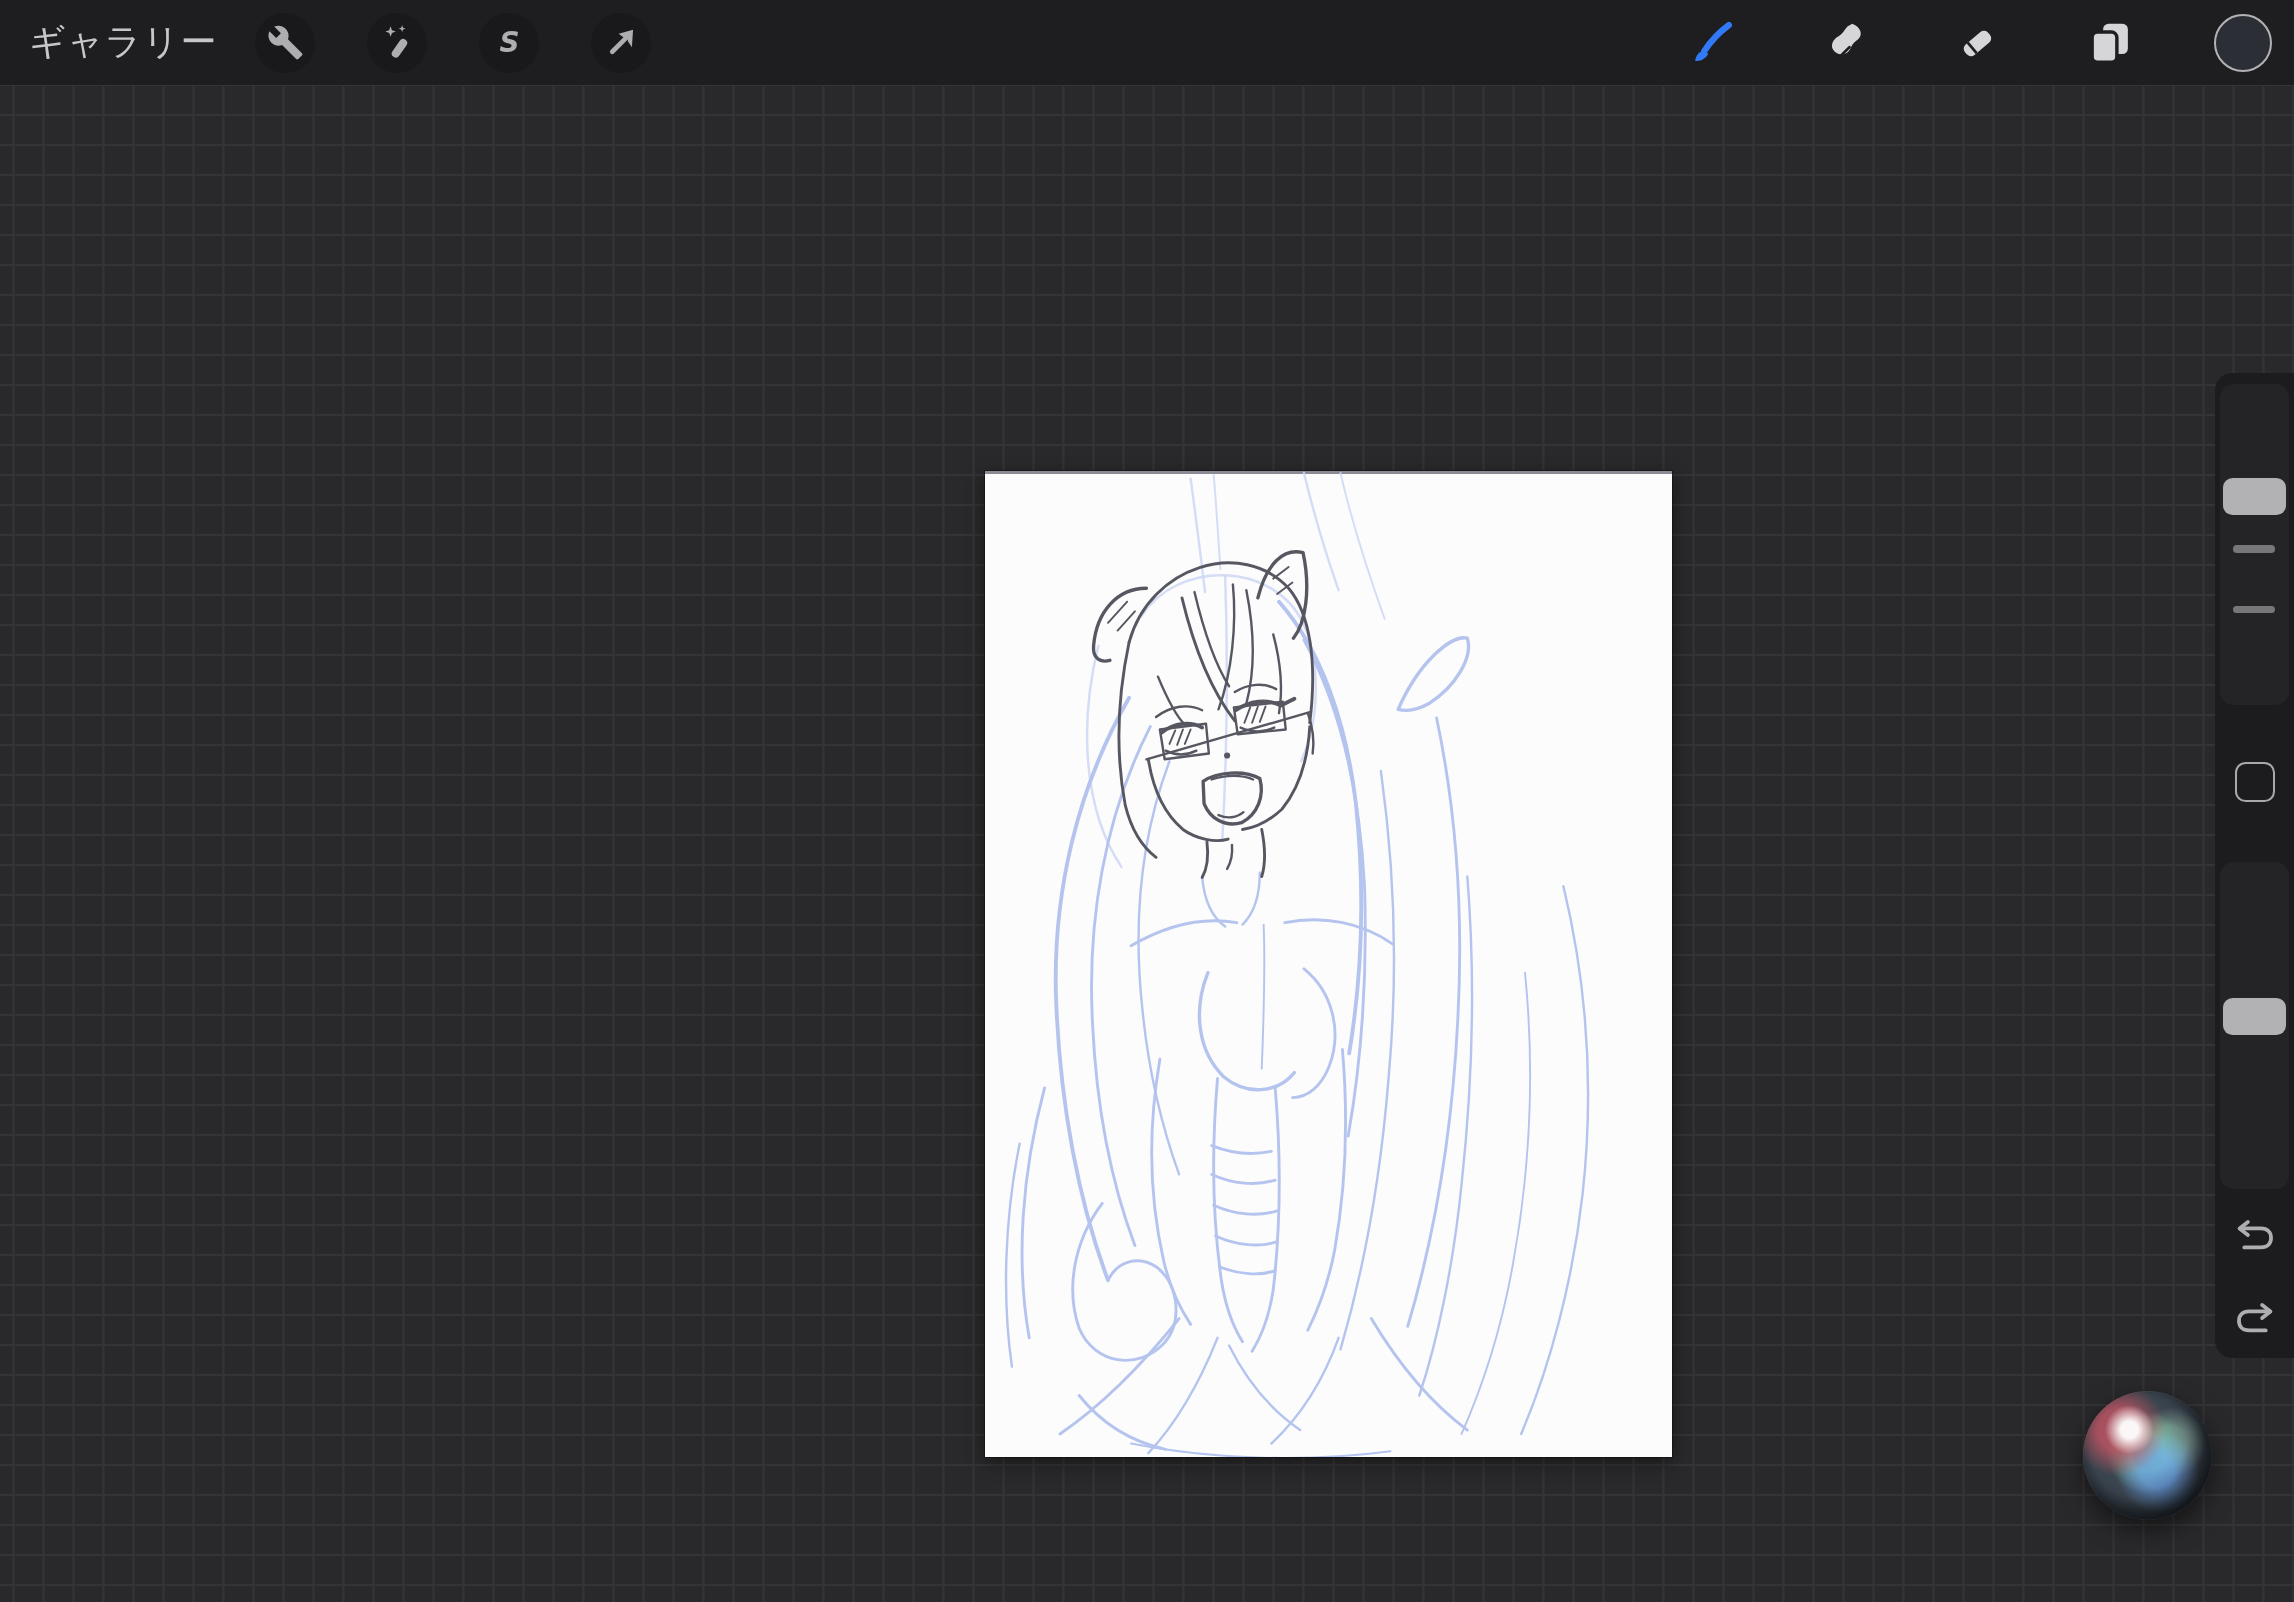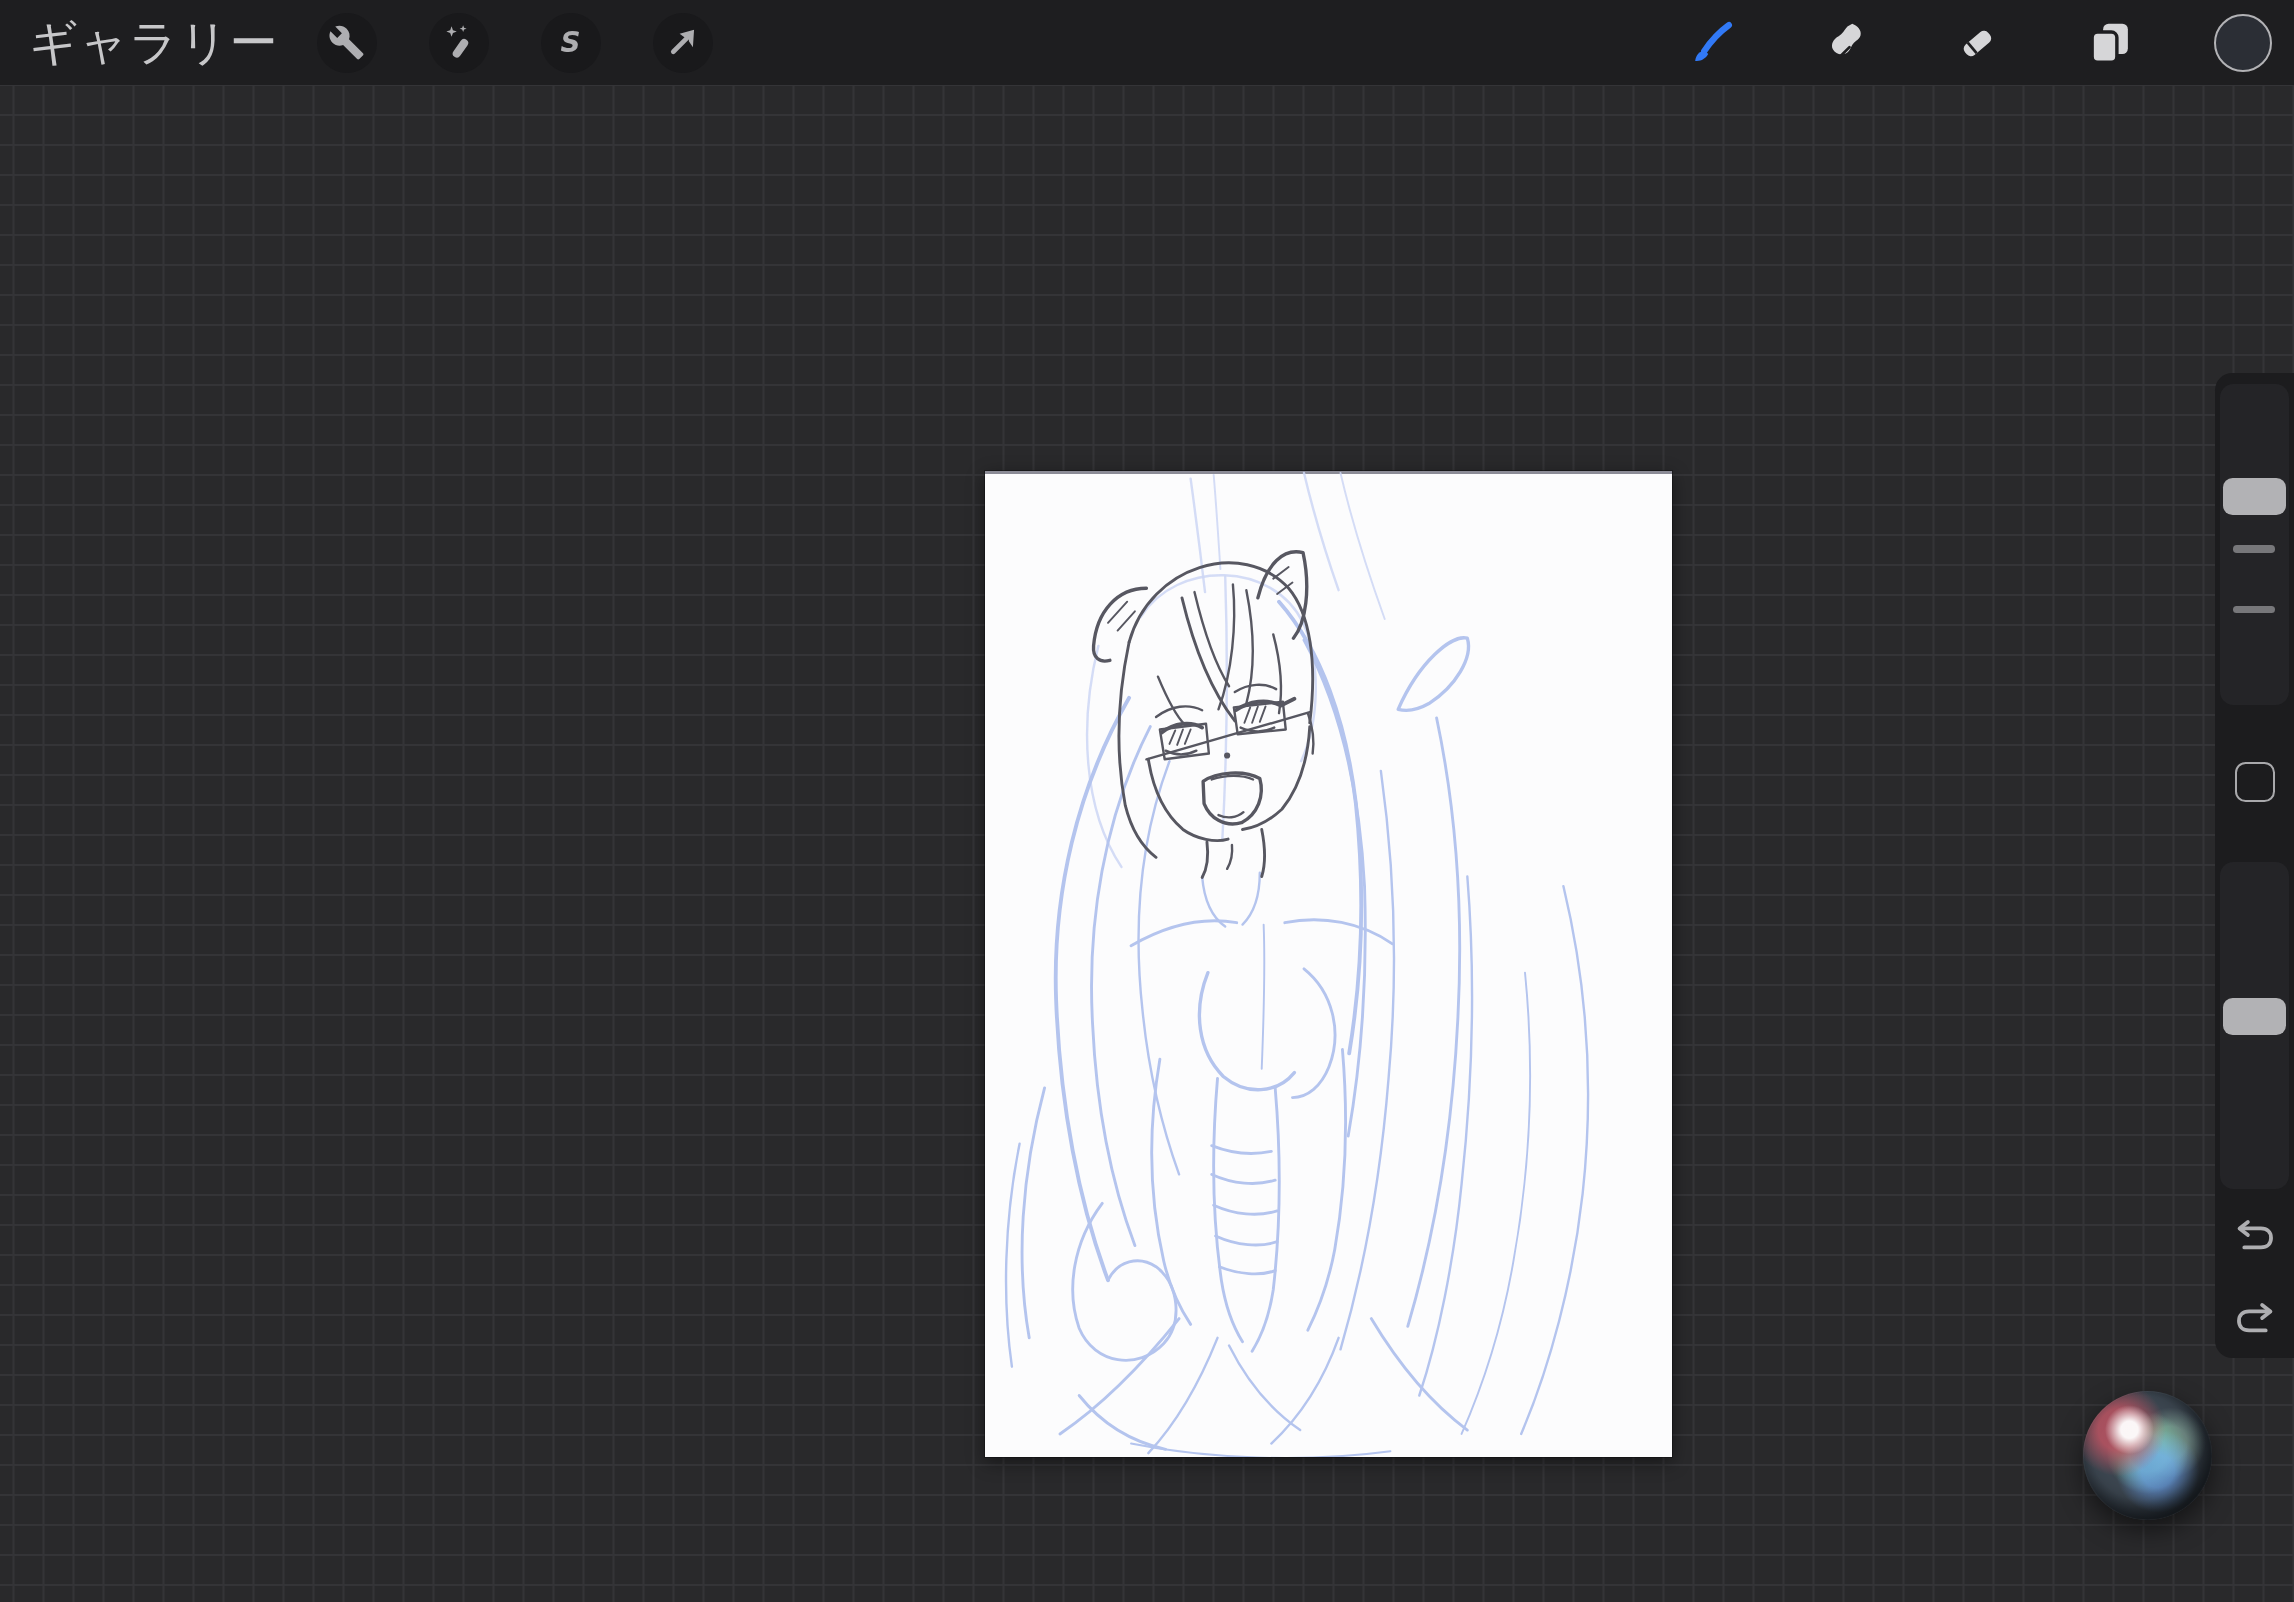--- a/index.html
+++ b/index.html
@@ -25,21 +25,21 @@
   .topbar{
     position:absolute;left:0;top:0;width:2294px;height:85px;
     background:var(--topbar);
     display:flex;align-items:center;justify-content:space-between;
     z-index:5;
   }
   .tb-left{display:flex;align-items:center;padding-left:29px;}
   .gallery-btn{
     background:none;border:none;color:var(--text);
     font-family:"DejaVu Sans","Liberation Sans",sans-serif;
-    font-size:48px;letter-spacing:1px;cursor:pointer;
+    font-size:36px;letter-spacing:1px;cursor:pointer;
     margin-right:38px;min-width:165px;text-align:left;
   }
   .tool-btn{
     width:60px;height:60px;border-radius:50%;
     background:var(--circle);border:none;cursor:pointer;
     display:flex;align-items:center;justify-content:center;
     margin-right:52px;flex:0 0 auto;
   }
   .tb-right{display:flex;align-items:center;padding-right:21px;}
   .flat-btn{

